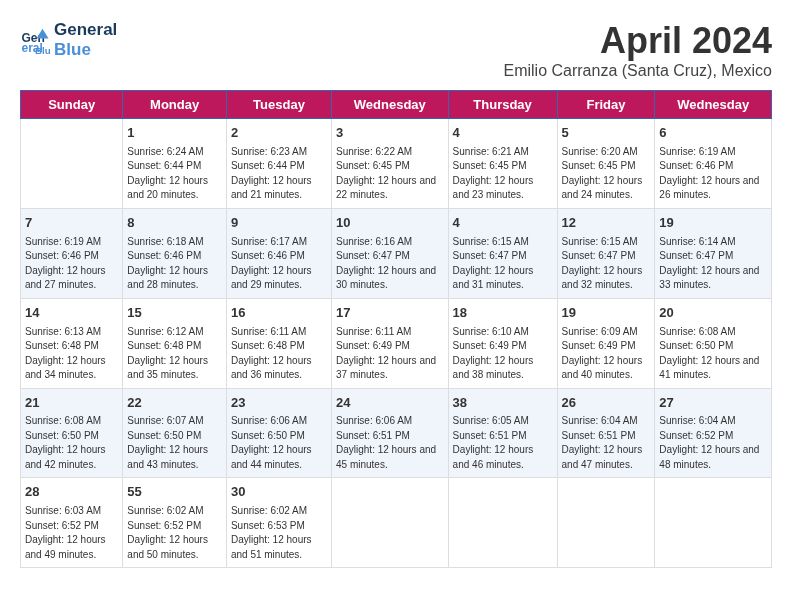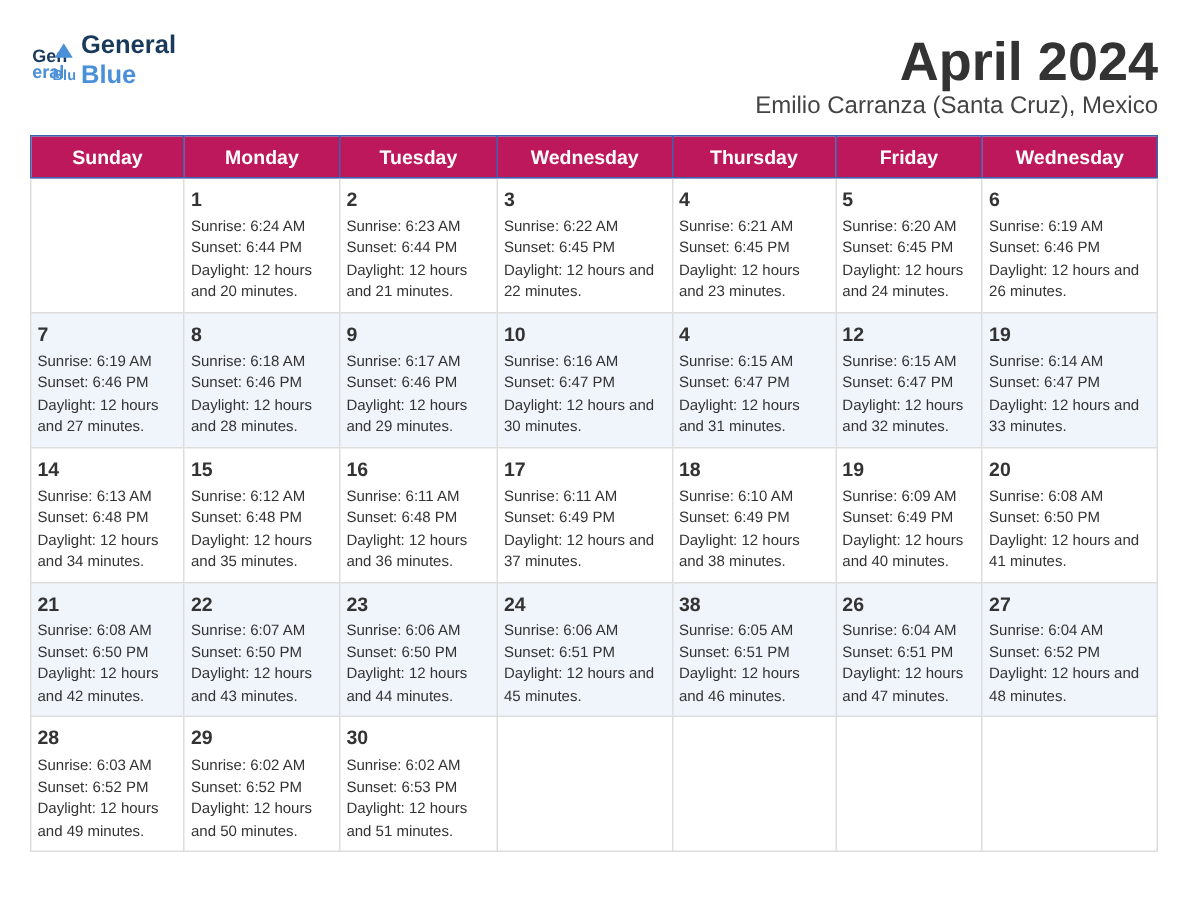--- a/index.html
+++ b/index.html
@@ -232,21 +232,21 @@
           <span class="day-number">27</span>
           <div class="day-info">Sunrise: 6:04 AM<br>Sunset: 6:52 PM<br>Daylight: 12 hours and 48 minutes.</div>
         </td>
       </tr>
       <tr class="row-normal">
         <td>
           <span class="day-number">28</span>
           <div class="day-info">Sunrise: 6:03 AM<br>Sunset: 6:52 PM<br>Daylight: 12 hours and 49 minutes.</div>
         </td>
         <td>
-          <span class="day-number">29</span>
+          <span class="day-number">55</span>
           <div class="day-info">Sunrise: 6:02 AM<br>Sunset: 6:52 PM<br>Daylight: 12 hours and 50 minutes.</div>
         </td>
         <td>
           <span class="day-number">30</span>
           <div class="day-info">Sunrise: 6:02 AM<br>Sunset: 6:53 PM<br>Daylight: 12 hours and 51 minutes.</div>
         </td>
         <td></td>
         <td></td>
         <td></td>
         <td></td>

